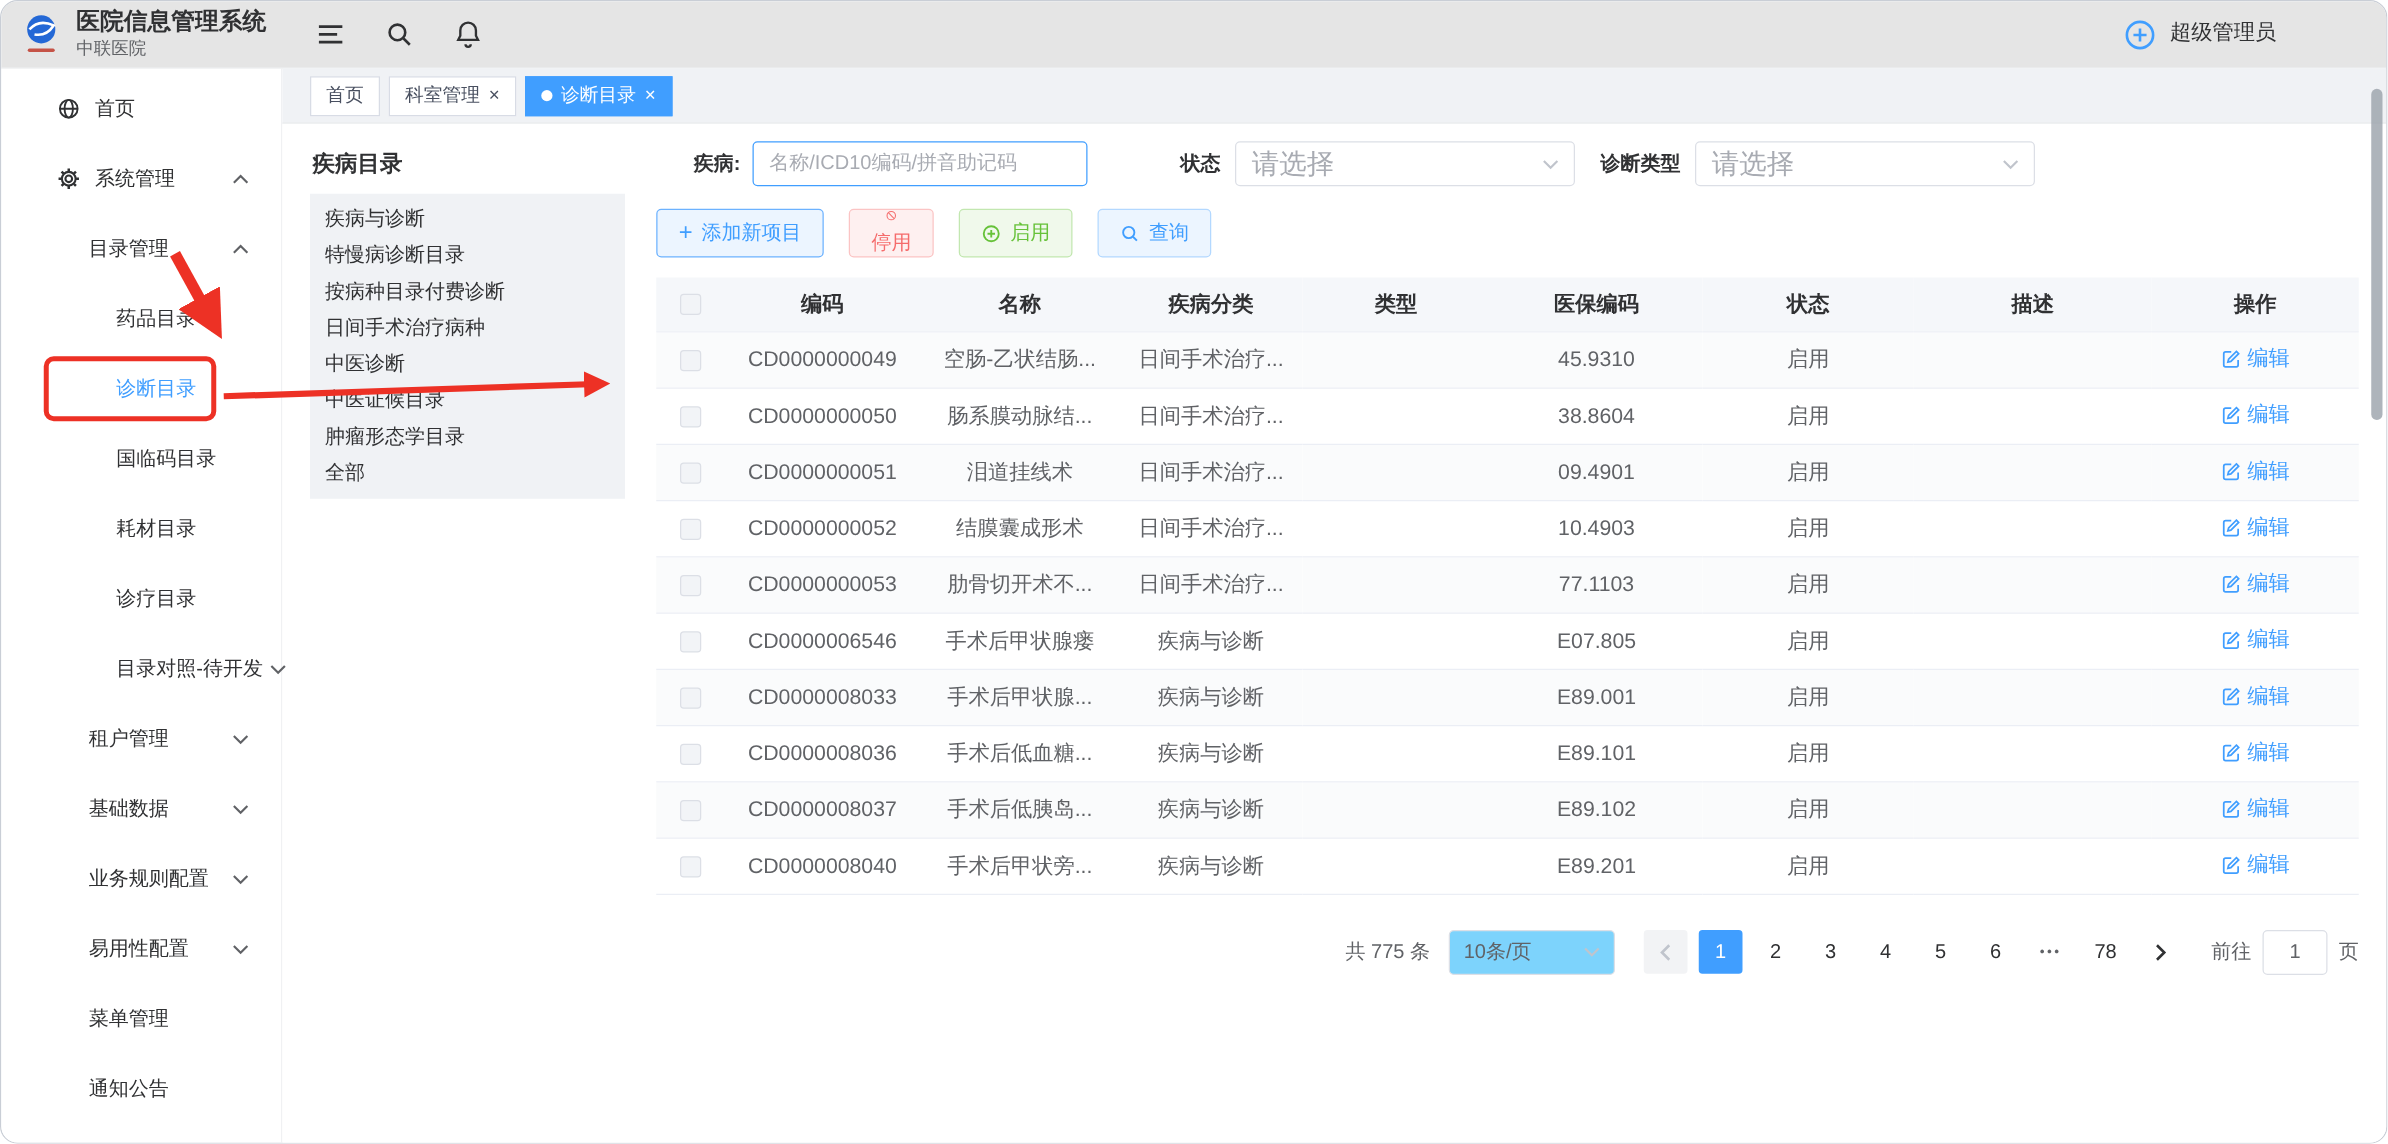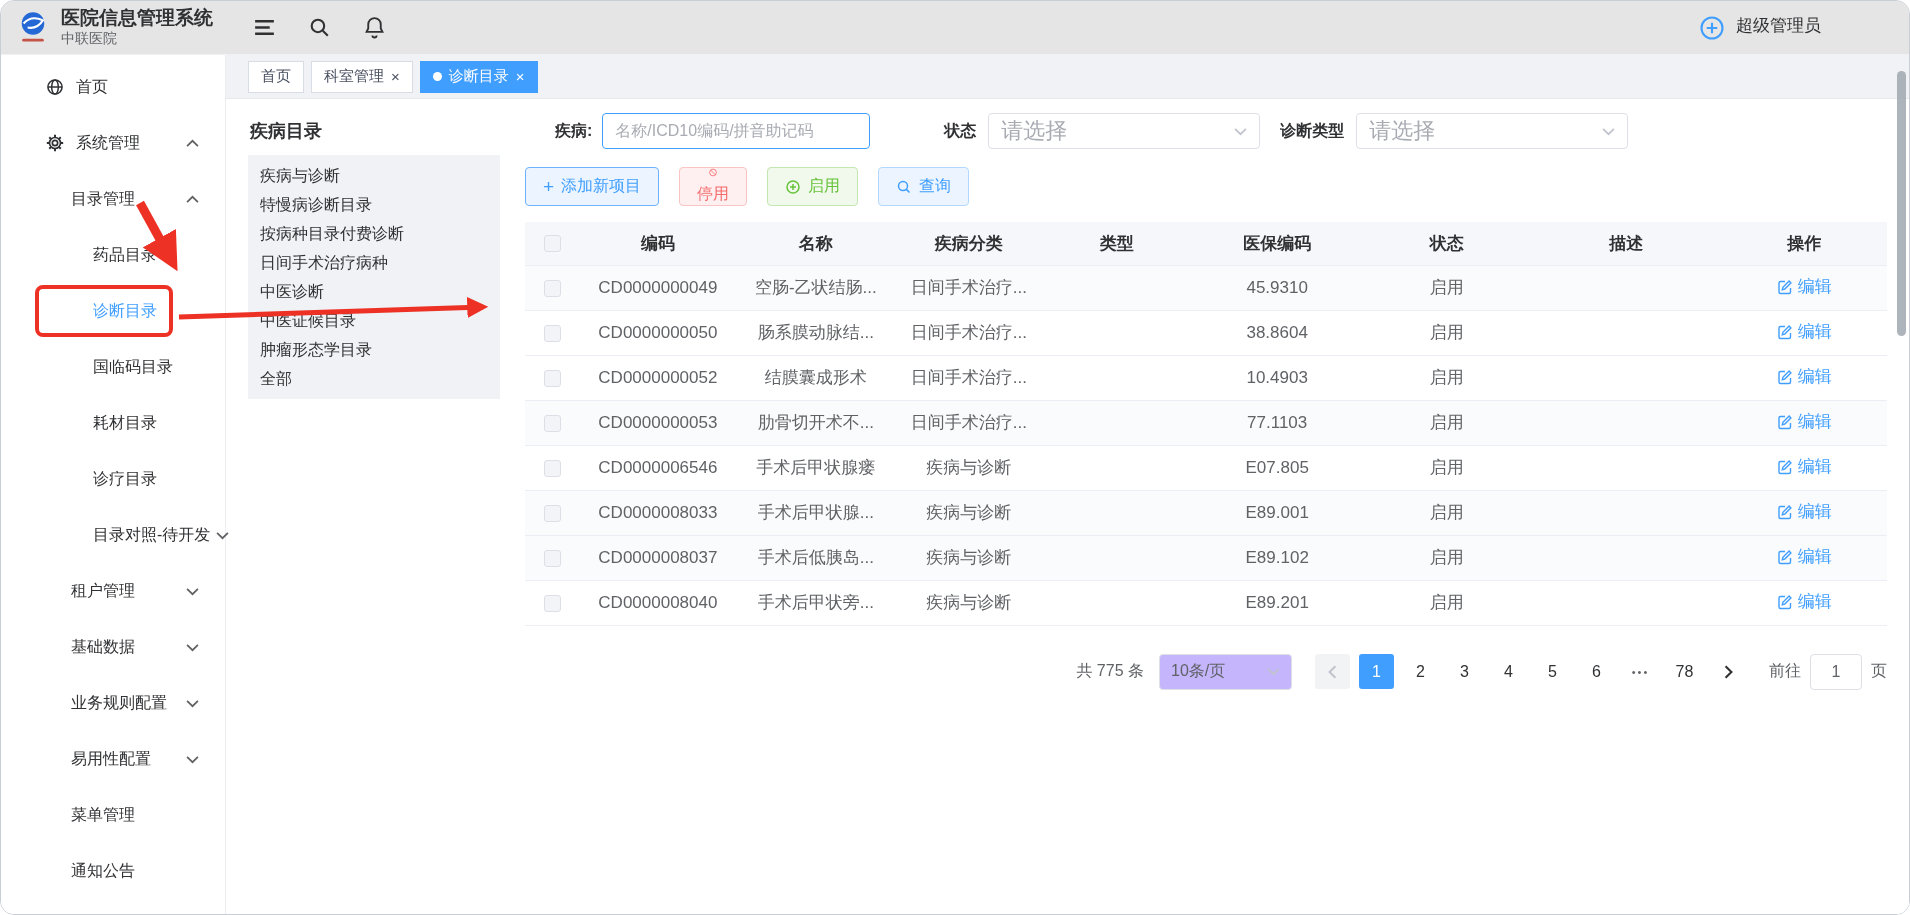--- a/index.html
+++ b/index.html
@@ -76,21 +76,21 @@
   .table th { background:#f5f7fa; height:43px; font-size:17px; font-weight:700; color:#303133; text-align:center; border-bottom:1px solid #ebeef5; }
   .table td { height:45px; font-size:17px; color:#606266; text-align:center; border-bottom:1px solid #ebeef5; background:#fff; overflow:hidden; white-space:nowrap; text-overflow:ellipsis; }
   .table tr.stripe td { background:#fafbfc; }
   .checkbox { display:inline-block; width:17px; height:17px; border:1px solid #dcdfe6; border-radius:3px; background:#f2f4f7; vertical-align:middle; cursor:pointer; }
   .edit-link { color:#409eff; display:inline-flex; align-items:center; gap:5px; cursor:pointer; font-size:17px; }
   .edit-link svg { width:16px; height:16px; }
 
   
   .pagination { display:flex; align-items:center; justify-content:flex-end; margin-top:28px; font-size:16px; color:#606266; gap:9px; }
   .ptotal { margin-right:6px; }
-  .psize { width:133px; height:36px; border:1px solid #dcdfe6; border-radius:4px; display:flex; align-items:center; justify-content:space-between; padding:0 11px; cursor:pointer; color:#606266; background:#c4b5fd; margin-right:14px; }
+  .psize { width:133px; height:36px; border:1px solid #dcdfe6; border-radius:4px; display:flex; align-items:center; justify-content:space-between; padding:0 11px; cursor:pointer; color:#606266; background:#7dd3fc; margin-right:14px; }
   .pbtn { min-width:35px; height:35px; display:inline-flex; align-items:center; justify-content:center; border-radius:3px; cursor:pointer; color:#303133; }
   .pbtn.prev { background:#f2f3f5; }
   .pbtn.page.active { background:#409eff; color:#fff; }
   .pbtn.ellipsis { font-size:11px; letter-spacing:2px; color:#606266; }
   .goto-label { margin-left:14px;text-align:center; }
   .goto-input { width:52px; height:36px; border:1px solid #dcdfe6; border-radius:4px; text-align:center; font-size:16px; color:#606266; outline:none; }
 
   
   .annotations { position:absolute; inset:0; width:1910px; height:915px; pointer-events:none; z-index:60; }
   .scroll-thumb { position:absolute; right:3px; top:70px; width:9px; height:265px; background:#9aa1aa; border-radius:5px; opacity:.8; z-index:70; }
@@ -361,20 +361,37 @@
                 <td>启用</td>
                 <td></td>
                 <td><a class="edit-link">
                       <svg viewBox="0 0 16 16" fill="none" stroke="#409eff" stroke-width="1.4">
                         <path d="M13.5 9 v4 a1.5 1.5 0 0 1 -1.5 1.5 H3.5 A1.5 1.5 0 0 1 2 13 V4 a1.5 1.5 0 0 1 1.5 -1.5 H8"></path>
                         <path d="M12.1 2.1 l1.8 1.8 -6.2 6.2 -2.4 0.6 0.6 -2.4 z"></path>
                       </svg>
                       <span>编辑</span>
                     </a></td>
               </tr>
+              <tr class="stripe">
+                <td><span class="checkbox"></span></td>
+                <td>CD0000000051</td>
+                <td>泪道挂线术</td>
+                <td>日间手术治疗...</td>
+                <td></td>
+                <td>09.4901</td>
+                <td>启用</td>
+                <td></td>
+                <td><a class="edit-link">
+                      <svg viewBox="0 0 16 16" fill="none" stroke="#409eff" stroke-width="1.4">
+                        <path d="M13.5 9 v4 a1.5 1.5 0 0 1 -1.5 1.5 H3.5 A1.5 1.5 0 0 1 2 13 V4 a1.5 1.5 0 0 1 1.5 -1.5 H8"></path>
+                        <path d="M12.1 2.1 l1.8 1.8 -6.2 6.2 -2.4 0.6 0.6 -2.4 z"></path>
+                      </svg>
+                      <span>编辑</span>
+                    </a></td>
+              </tr>
               <tr>
                 <td><span class="checkbox"></span></td>
                 <td>CD0000000052</td>
                 <td>结膜囊成形术</td>
                 <td>日间手术治疗...</td>
                 <td></td>
                 <td>10.4903</td>
                 <td>启用</td>
                 <td></td>
                 <td><a class="edit-link">
@@ -419,20 +436,37 @@
                       <span>编辑</span>
                     </a></td>
               </tr>
               <tr class="stripe">
                 <td><span class="checkbox"></span></td>
                 <td>CD0000008033</td>
                 <td>手术后甲状腺...</td>
                 <td>疾病与诊断</td>
                 <td></td>
                 <td>E89.001</td>
+                <td>启用</td>
+                <td></td>
+                <td><a class="edit-link">
+                      <svg viewBox="0 0 16 16" fill="none" stroke="#409eff" stroke-width="1.4">
+                        <path d="M13.5 9 v4 a1.5 1.5 0 0 1 -1.5 1.5 H3.5 A1.5 1.5 0 0 1 2 13 V4 a1.5 1.5 0 0 1 1.5 -1.5 H8"></path>
+                        <path d="M12.1 2.1 l1.8 1.8 -6.2 6.2 -2.4 0.6 0.6 -2.4 z"></path>
+                      </svg>
+                      <span>编辑</span>
+                    </a></td>
+              </tr>
+              <tr>
+                <td><span class="checkbox"></span></td>
+                <td>CD0000008036</td>
+                <td>手术后低血糖...</td>
+                <td>疾病与诊断</td>
+                <td></td>
+                <td>E89.101</td>
                 <td>启用</td>
                 <td></td>
                 <td><a class="edit-link">
                       <svg viewBox="0 0 16 16" fill="none" stroke="#409eff" stroke-width="1.4">
                         <path d="M13.5 9 v4 a1.5 1.5 0 0 1 -1.5 1.5 H3.5 A1.5 1.5 0 0 1 2 13 V4 a1.5 1.5 0 0 1 1.5 -1.5 H8"></path>
                         <path d="M12.1 2.1 l1.8 1.8 -6.2 6.2 -2.4 0.6 0.6 -2.4 z"></path>
                       </svg>
                       <span>编辑</span>
                     </a></td>
               </tr>

